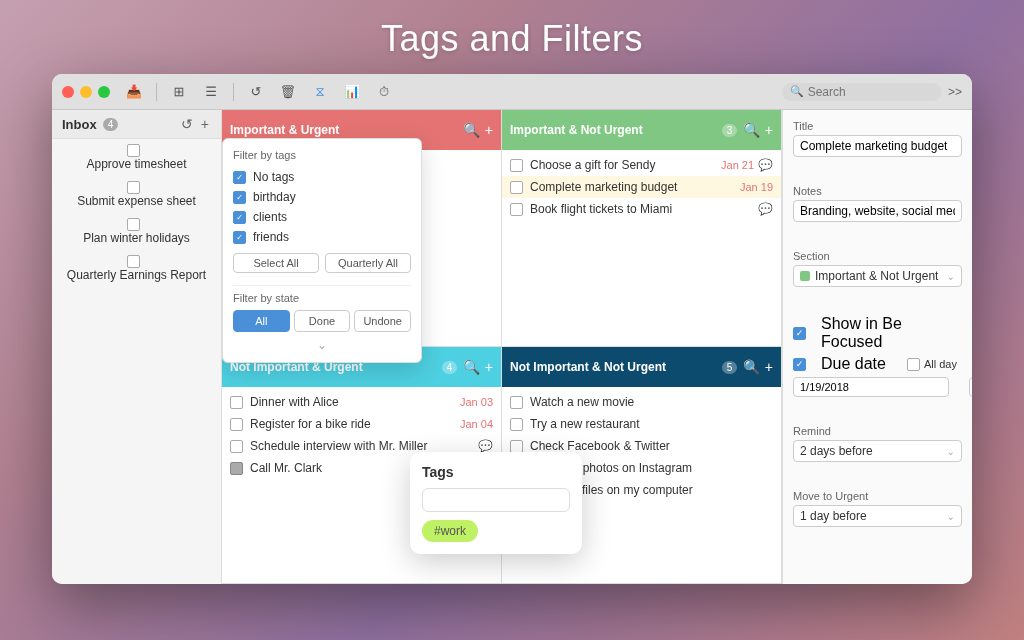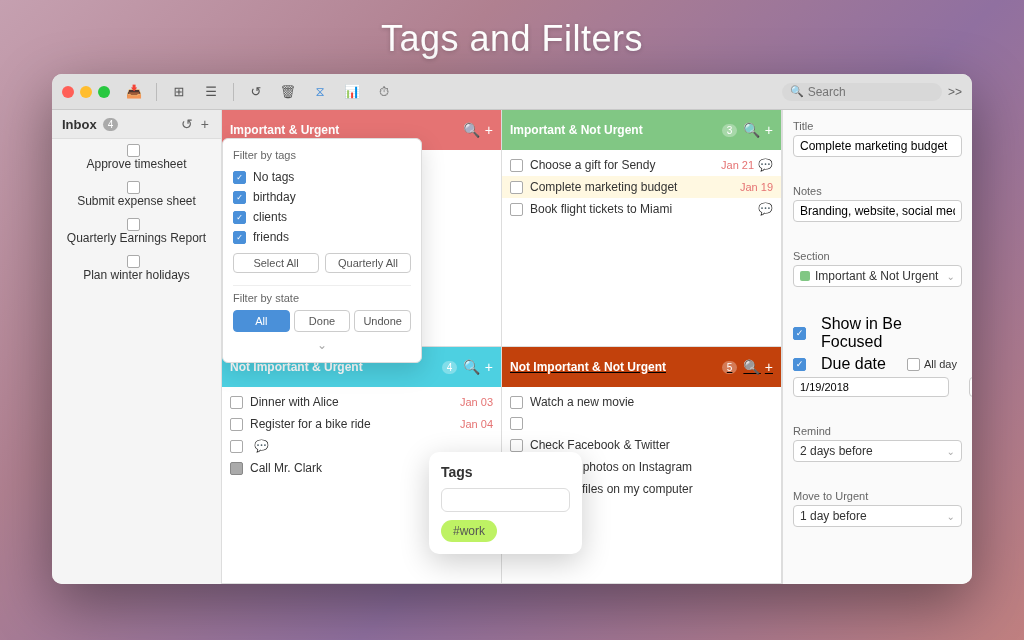--- a/index.html
+++ b/index.html
@@ -213,21 +213,21 @@
     .board-header-actions {
       display: flex;
       gap: 4px;
       color: white;
       font-size: 14px;
     }
     .board-header-btn { cursor: pointer; }
     .red-header { background: #e57373; }
     .green-header { background: #81c784; }
     .cyan-header { background: #4dd0e1; }
-    .light-cyan-header { background: #c2410c; text-decoration: underline; }
+    .light-cyan-header { background: #0c4a6e; }
     .board-items {
       flex: 1;
       overflow-y: auto;
       padding: 4px 0;
       background: white;
     }
     .board-item {
       display: flex;
       align-items: center;
       padding: 4px 8px;
@@ -437,21 +437,21 @@
       text-align: center;
       color: #aaa;
       margin-top: 6px;
       font-size: 12px;
     }
     
     .tags-popover {
       position: absolute;
       bottom: 30px;
       right: 200px;
-      width: 153px;
+      width: 172px;
       background: white;
       border-radius: 10px;
       box-shadow: 0 8px 30px rgba(0,0,0,0.2);
       padding: 12px;
       z-index: 200;
     }
     .tags-popover-title {
       font-size: 14px;
       font-weight: 600;
       color: #333;
@@ -526,25 +526,25 @@
       <div class="sidebar-item">
         <div class="sidebar-checkbox"></div>
         <span>Approve timesheet</span>
       </div>
       <div class="sidebar-item">
         <div class="sidebar-checkbox"></div>
         <span>Submit expense sheet</span>
       </div>
       <div class="sidebar-item">
         <div class="sidebar-checkbox"></div>
-        <span>Quarterly Earnings Report</span>
+        <span>Plan winter holidays</span>
       </div>
       <div class="sidebar-item">
         <div class="sidebar-checkbox"></div>
-        <span>Plan winter holidays</span>
+        <span>Quarterly Earnings Report</span>
       </div>
     </div>
 
     <div class="board-area">
 
       <div class="filter-overlay">
         <div class="filter-section-title">Filter by tags</div>
         <div class="filter-tag-item">
           <div class="filter-tag-checkbox"></div>
           <span>No tags</span>
@@ -630,20 +630,21 @@
             <span class="board-item-text">Dinner with Alice</span>
             <span class="board-item-date">Jan 03</span>
           </div>
           <div class="board-item">
             <div class="board-item-checkbox"></div>
             <span class="board-item-text">Register for a bike ride</span>
             <span class="board-item-date">Jan 04</span>
           </div>
           <div class="board-item">
             <div class="board-item-checkbox"></div>
+            <span class="board-item-text">Schedule interview with Mr. Miller</span>
             <span class="board-item-icon">💬</span>
           </div>
           <div class="board-item">
             <div class="board-item-checkbox checked"></div>
             <span class="board-item-text">Call Mr. Clark</span>
           </div>
         </div>
       </div>
 
       <div class="board-column">
@@ -655,20 +656,21 @@
             <span class="board-header-btn">+</span>
           </div>
         </div>
         <div class="board-items">
           <div class="board-item">
             <div class="board-item-checkbox"></div>
             <span class="board-item-text">Watch a new movie</span>
           </div>
           <div class="board-item">
             <div class="board-item-checkbox"></div>
+            <span class="board-item-text">Try a new restaurant</span>
           </div>
           <div class="board-item">
             <div class="board-item-checkbox"></div>
             <span class="board-item-text">Check Facebook &amp; Twitter</span>
           </div>
           <div class="board-item">
             <div class="board-item-checkbox"></div>
             <span class="board-item-text">Post new photos on Instagram</span>
           </div>
           <div class="board-item">

